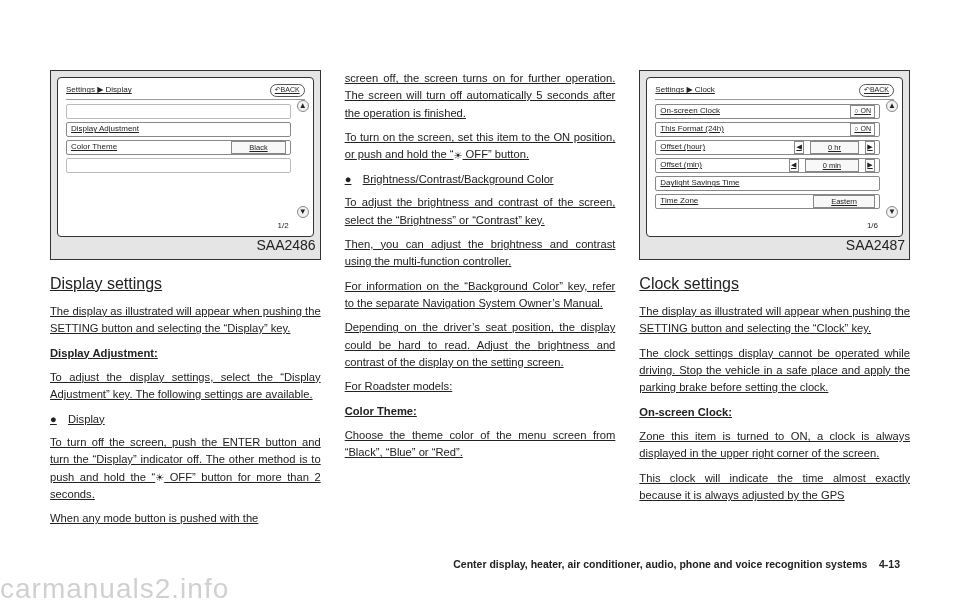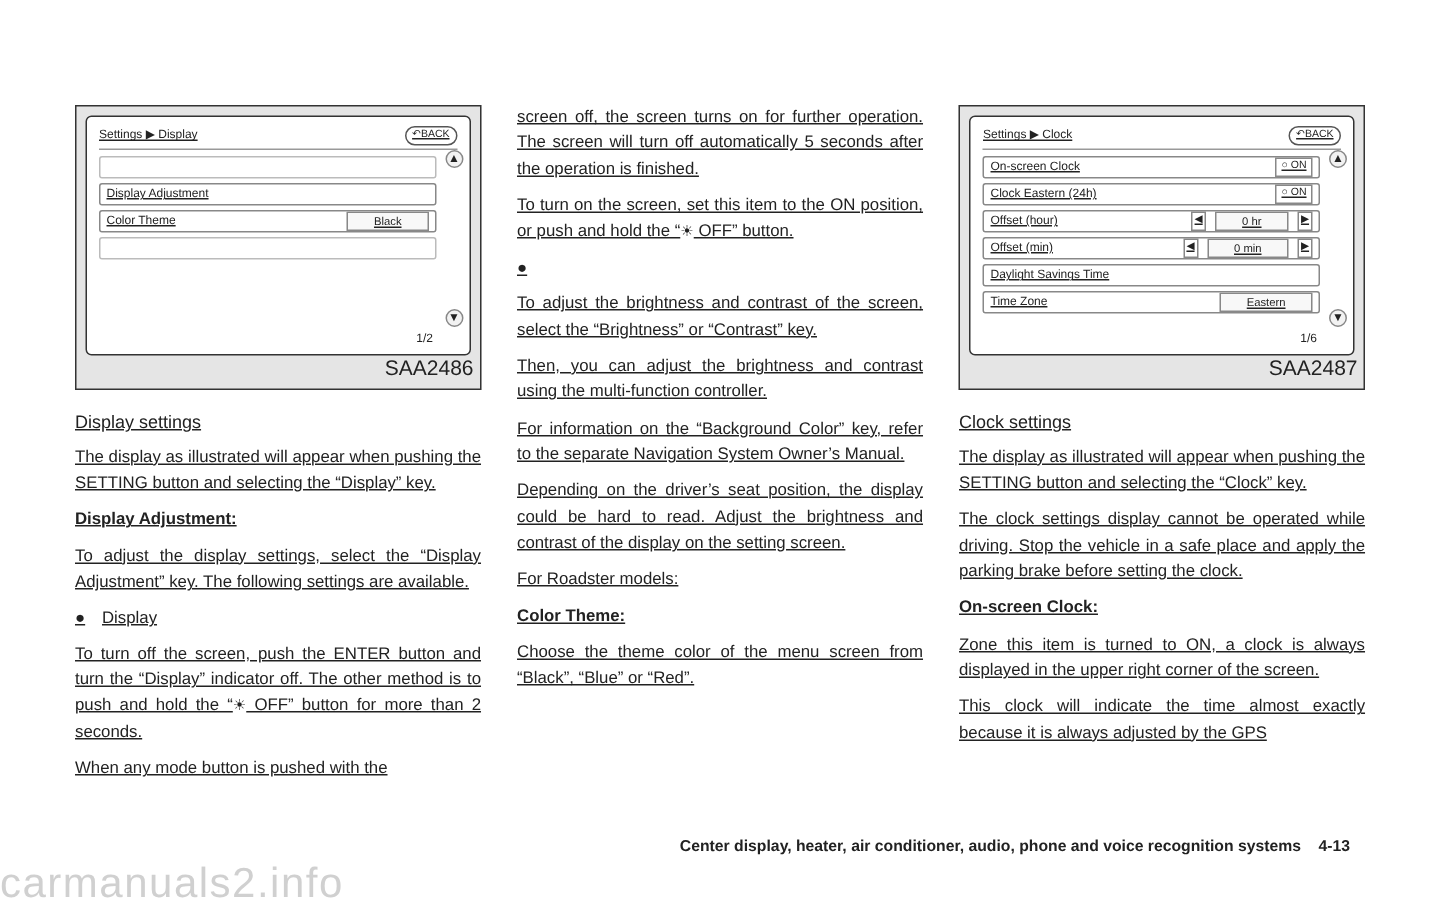--- a/index.html
+++ b/index.html
@@ -111,21 +111,21 @@
     margin-left: auto;
   }
   .page-ind {
     position: absolute;
     right: 24px;
     bottom: 4px;
     font-size: 8px;
   }
   h3.subhead {
     font-weight: normal;
-    font-size: 12px;
+    font-size: 16px;
     margin: 6px 0 6px 0;
   }
   p { margin-bottom: 7px; }
   .bold { font-weight: bold; }
   .bullet {
     display: flex;
     gap: 8px;
     margin-bottom: 6px;
   }
   .bullet .dot { flex: 0 0 10px; }
@@ -195,20 +195,21 @@
     <p>When any mode button is pushed with the</p>
   </div>
 
   <div class="col">
     <p>screen off, the screen turns on for further operation. The screen will turn off automatically 5 seconds after the operation is finished.</p>
     <p>
       <span>To turn on the screen, set this item to the ON position, or push and hold the “</span><span class="sun-icon">☀</span><span> OFF” button.</span>
     </p>
     <div class="bullet">
       <span class="dot">●</span>
+      <span>Brightness/Contrast/Background Color</span>
     </div>
     <p>To adjust the brightness and contrast of the screen, select the “Brightness” or “Contrast” key.</p>
     <p>Then, you can adjust the brightness and contrast using the multi-function controller.</p>
     <p>For information on the “Background Color” key, refer to the separate Navigation System Owner’s Manual.</p>
     <p>Depending on the driver’s seat position, the display could be hard to read. Adjust the brightness and contrast of the display on the setting screen.</p>
     <p>For Roadster models:</p>
     <p class="bold">Color Theme:</p>
     <p>Choose the theme color of the menu screen from “Black”, “Blue” or “Red”.</p>
   </div>
 
@@ -218,21 +219,21 @@
         <div class="screen-header">
           <span>Settings ▶ Clock</span>
           <span class="back-pill">↶BACK</span>
         </div>
         <div class="scroll-arrow scroll-up">▲</div>
         <div class="row">
           <span>On-screen Clock</span>
           <span class="onpill">○ ON</span>
         </div>
         <div class="row">
-          <span>Clock Eastern (24h)</span>
+          <span>This Format (24h)</span>
           <span class="onpill">○ ON</span>
         </div>
         <div class="row">
           <span>Offset (hour)</span>
           <span class="chev" style="margin-left:auto">◀</span>
           <span class="valbox">0 hr</span>
           <span class="chev">▶</span>
         </div>
         <div class="row">
           <span>Offset (min)</span>

